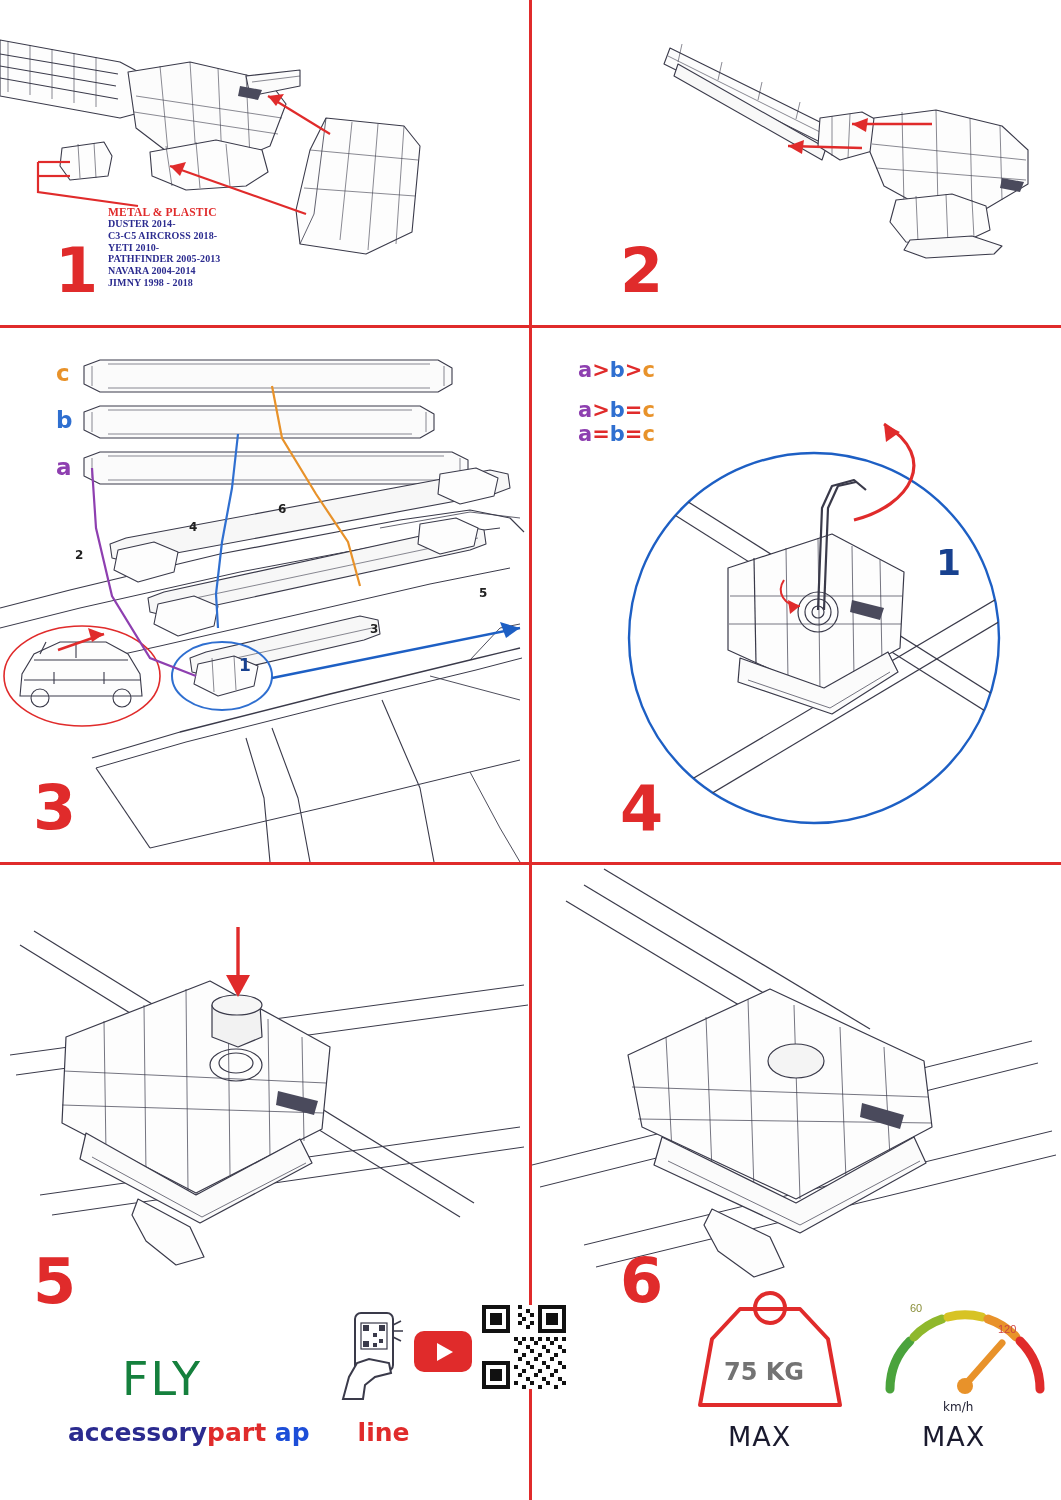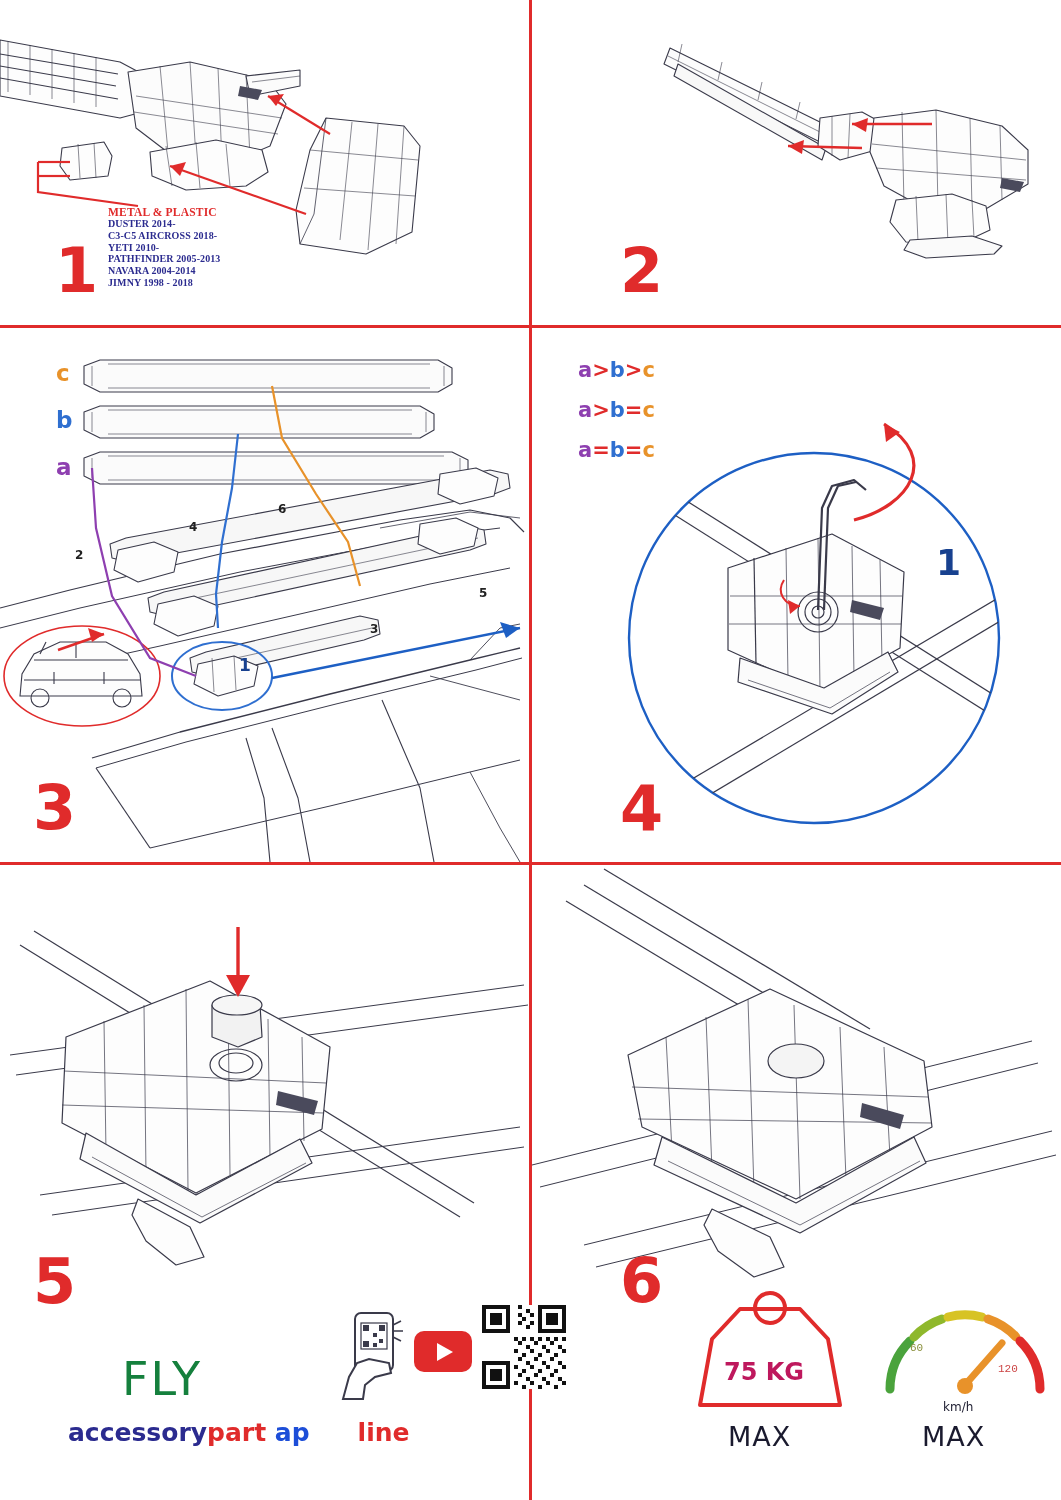--- a/index.html
+++ b/index.html
@@ -132,42 +132,41 @@
   .t-part { color: #e02b2b; }
   .t-ap { color: #1d4ed8; text-align: center; }
   .t-line { color: #e02b2b; margin-left: 48px; }
 
   
   .weight-text {
     position: absolute;
     font-family: "DejaVu Sans", sans-serif;
     font-weight: 700;
     font-size: 24px;
-    color: #be185d;
+    color: #737373;
   }
   .max-text {
     position: absolute;
     font-family: "DejaVu Sans", sans-serif;
     font-weight: 400;
     font-size: 27px;
     color: #1a1a2e;
     letter-spacing: 1px;
   }
   .kmh-text {
     position: absolute;
     font-family: "DejaVu Sans", sans-serif;
     font-size: 12px;
     color: #1a1a2e;
   }
   .gauge-tick {
     position: absolute;
-    font-family: Liberation Mono, monospace;
+    font-family: Liberation Sans, sans-serif;
     font-size: 11px;
     color: #8a8f3a;
-    margin-top: 40px;
   }
   .gauge-tick.hi { color: #c44; }
   .yt {
     position: absolute;
     width: 58px;
     height: 41px;
     background: #e02b2b;
     border-radius: 10px;
   }
   .yt:after {
@@ -413,21 +412,21 @@
     <div class="circ-num" style="left:239px; top:327px;">1</div>
 
     <div class="stepnum" style="position:absolute; left:33px; top:449px;">3</div>
   </div>
 
   <div class="panel" style="left:529px; top:328px; width:0; height:0;"></div>
   <div style="position:absolute; left:578px; top:358px;">
     <div class="eq-line" style="position:relative; left:0; top:0; margin-bottom:16px;">
       <span style="color:#8e3fb0;">a</span><span style="color:#e02b2b;">&gt;</span><span style="color:#2f6fd0;">b</span><span style="color:#e02b2b;">&gt;</span><span style="color:#e8922a;">c</span>
     </div>
-    <div class="eq-line" style="position:relative; left:0; top:0; margin-bottom:16px;">
+    <div class="eq-line" style="position:relative; left:0; top:0; ">
       <span style="color:#8e3fb0;">a</span><span style="color:#e02b2b;">&gt;</span><span style="color:#2f6fd0;">b</span><span style="color:#e02b2b;">=</span><span style="color:#e8922a;">c</span>
     </div>
     <div class="eq-line" style="position:relative; left:0; top:0;">
       <span style="color:#8e3fb0;">a</span><span style="color:#e02b2b;">=</span><span style="color:#2f6fd0;">b</span><span style="color:#e02b2b;">=</span><span style="color:#e8922a;">c</span>
     </div>
   </div>
 
   <div class="panel" style="left:532px; top:328px; width:529px; height:534px;">
     <svg width="529" height="534" viewBox="0 0 529 534">
 

